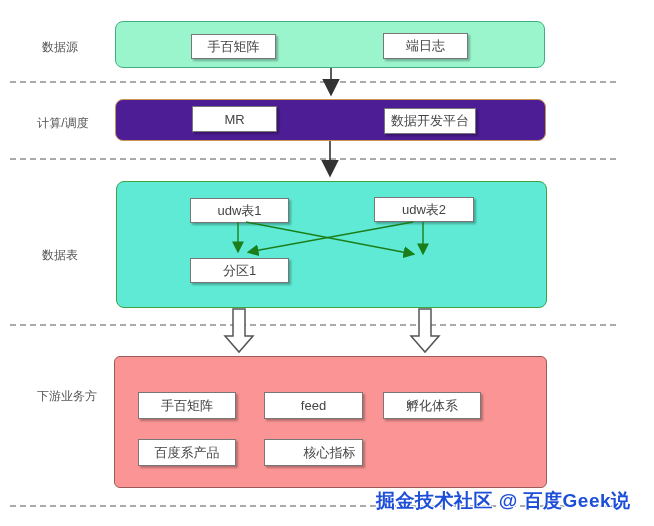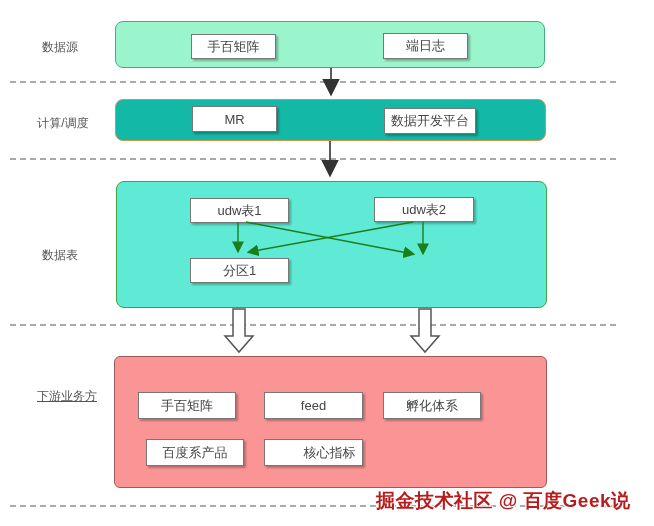--- a/index.html
+++ b/index.html
@@ -13,21 +13,21 @@
 
   
   .side-label {
     position: absolute;
     font-size: 12px; color: #555; text-align: center;
     white-space: nowrap;
   }
   #lbl-source    { left: 10px;  top: 39px;  width: 100px; }
   #lbl-compute   { left: 10px;  top: 115px; width: 106px; }
   #lbl-tables    { left: 10px;  top: 247px; width: 100px; }
-  #lbl-downstream{ left: 17px;  top: 388px; width: 100px; text-decoration: underline; }
+  #lbl-downstream{ left: 17px;  top: 388px; width: 100px; }
 
   
   .dashed {
     position: absolute; left: 10px; width: 606px; height: 0;
     border-top: 2px dashed #aaa;
   }
   #dash-1 { top: 81px; }
   #dash-2 { top: 158px; }
   #dash-3 { top: 324px; }
   #dash-4 { top: 505px; }
@@ -35,21 +35,21 @@
   
   .group {
     position: absolute; border-radius: 8px;
   }
   #grp-source {
     left: 115px; top: 21px; width: 430px; height: 47px;
     background: #9AF5CD; border: 1.5px solid #3FAF7F;
   }
   #grp-compute {
     left: 115px; top: 99px; width: 431px; height: 42px;
-    background: #14b8a6; border: 1.5px solid #CE954E;
+    background: #4c1d95; border: 1.5px solid #CE954E;
   }
   #grp-tables {
     left: 116px; top: 181px; width: 431px; height: 127px;
     background: #5eead4; border: 1.5px solid #3FA346;
   }
   #grp-downstream {
     left: 114px; top: 356px; width: 433px; height: 132px;
     background: #FB9595; border: 1.5px solid #9C5A5A; border-radius: 6px;
   }
 
@@ -69,35 +69,35 @@
   #n-ddp  { left: 268px; top: 8px;  width: 92px; height: 26px; }
   
   #n-udw1 { left: 73px;  top: 16px; width: 99px;  height: 25px; }
   #n-udw2 { left: 257px; top: 15px; width: 100px; height: 25px; }
   #n-p1   { left: 73px;  top: 76px; width: 99px;  height: 25px; }
   #n-p2   { left: 257px; top: 79px; width: 100px; height: 26px; }
   
   #n-d0 { left: 23px;  top: 35px; width: 98px; height: 27px; }
   #n-d1 { left: 149px; top: 35px; width: 99px; height: 27px; }
   #n-d2 { left: 268px; top: 35px; width: 98px; height: 27px; }
-  #n-d3 { left: 31px;  top: 82px; width: 98px; height: 27px; }
+  #n-d3 { left: 23px;  top: 82px; width: 98px; height: 27px; }
   #n-d4 { left: 149px; top: 82px; width: 99px; height: 27px; padding-left: 32px; }
   #n-d5 { left: 268px; top: 82px; width: 98px; height: 27px; }
 
   
   svg.arrows {
     position: absolute; left: 0; top: 0;
     width: 654px; height: 526px;
     pointer-events: none;
   }
 
   
   .watermark {
     position: absolute; left: 376px; top: 488px; width: 278px;
-    font-size: 19px; font-weight: bold; color: #b91c1c;
+    font-size: 19px; font-weight: bold; color: #1d4ed8;
     white-space: nowrap; letter-spacing: 0.5px;
     text-shadow: -1px -1px 0 #fff, 1px -1px 0 #fff, -1px 1px 0 #fff, 1px 1px 0 #fff;
   }
 </style>
 </head>
 <body>
 
 <div class="stage">
 
   <div class="dashed" id="dash-1"></div>

